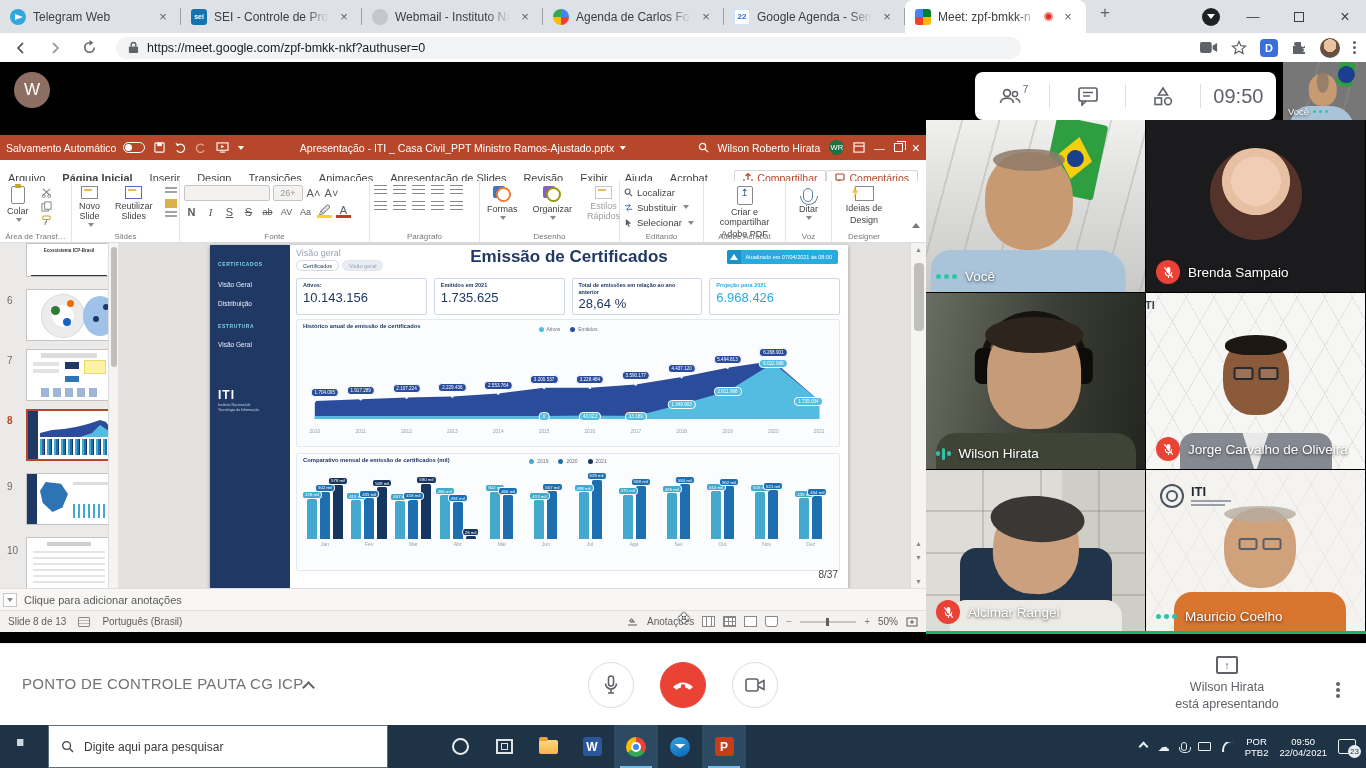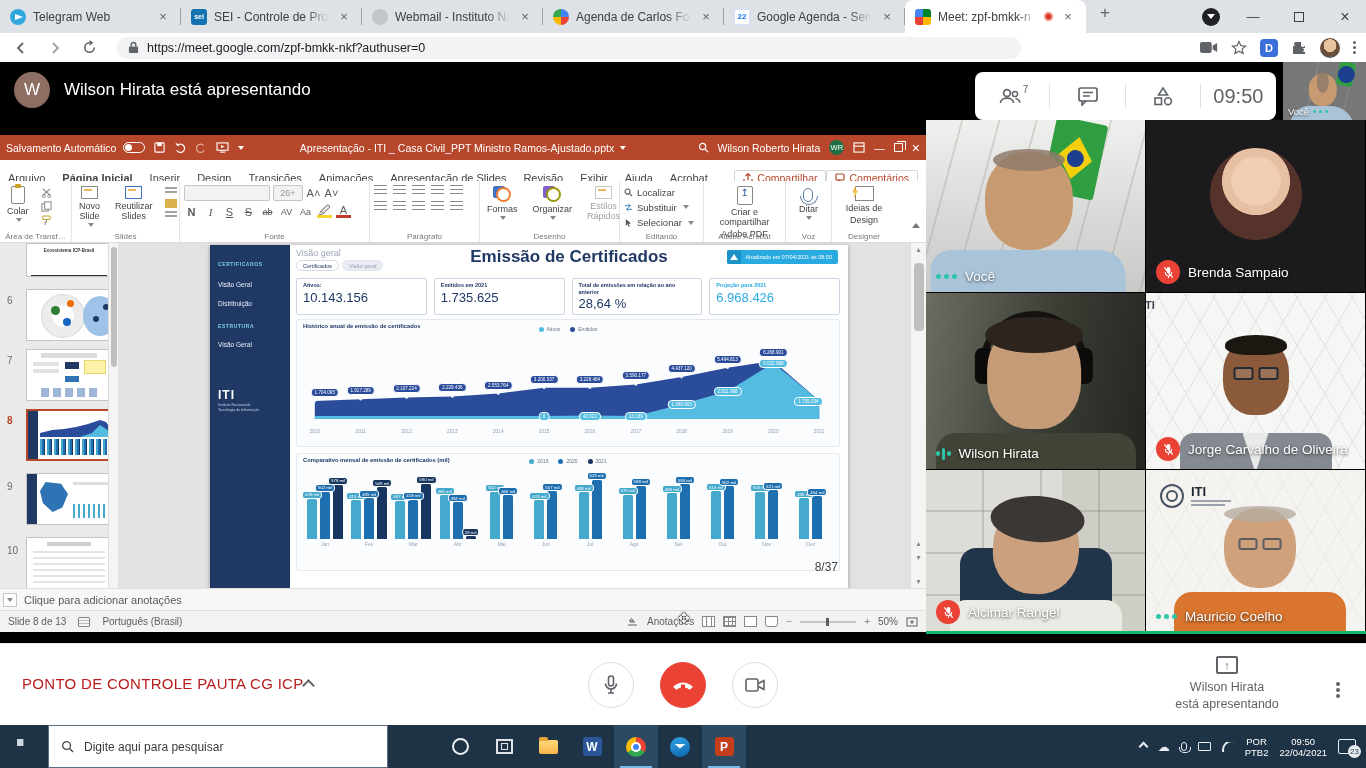--- a/index.html
+++ b/index.html
@@ -196,36 +196,36 @@
 #area-plot{position:relative;height:92px;margin-top:8px}
 .apill{position:absolute;transform:translateX(-50%);color:#fff;font-size:4.6px;padding:1px 3px;border-radius:4px;border:.5px solid #fff;white-space:nowrap;z-index:3;line-height:5px}
 #area-years{position:relative;height:8px}
 #area-years span{position:absolute;transform:translateX(-50%);font-size:4.8px;color:#94a0b4}
 #bar-plot{display:flex;margin-top:10px}
 .bgroup{width:8.333%;display:flex;flex-direction:column;align-items:center}
 .bars{height:66px;display:flex;align-items:flex-end;justify-content:center;gap:3px;width:100%}
 .bar{width:10px;border-radius:1.5px 1.5px 0 0;position:relative}
 .bpill{position:absolute;top:-8px;left:50%;transform:translateX(-50%);color:#fff;font-size:4.4px;padding:.5px 2px;border-radius:3px;border:.5px solid #fff;white-space:nowrap;line-height:5px;z-index:3}
 .mlab{font-size:5px;color:#94a0b4;margin-top:2px}
-#pagenum{position:absolute;right:10px;bottom:14px;font-size:12px;color:#444}
+#pagenum{position:absolute;right:10px;bottom:8px;font-size:10px;color:#444}
 
 #ppt-notes{position:absolute;left:0;top:453px;width:926px;height:22px;background:#f8f7f6;border-top:1px solid #e1dfdd;display:flex;align-items:center;font-size:11px;color:#595959;padding-left:24px}
 #ppt-notes .collapse{position:absolute;left:3px;top:4px;width:14px;height:14px;border:1px solid #c8c6c4;background:#fff;display:flex;align-items:center;justify-content:center}
 #ppt-status{position:absolute;left:0;top:475px;width:926px;height:22px;background:#f3f2f1;border-top:1px solid #e1dfdd;display:flex;align-items:center;font-size:10px;color:#605e5c;padding:0 8px;gap:12px}
 #ppt-status .right{margin-left:auto;display:flex;align-items:center;gap:8px}
 .vic{width:13px;height:11px;border:1px solid #8a8886;background:#fff}
 .vic.grid{background:linear-gradient(90deg,#8a8886 1px,transparent 1px) 3px 0/5px 100%,#fff}
 .zoomtrack{width:56px;height:2px;background:#c8c6c4;position:relative}
 .zoomtrack i{position:absolute;left:26px;top:-3px;width:3px;height:8px;background:#605e5c}
 .bookic{width:12px;height:10px;border:1px solid #8a8886;border-radius:1px;background:linear-gradient(180deg,transparent 2px,#bbb 2px 3px,transparent 3px 5px,#bbb 5px 6px,transparent 6px)}
 
 #cursor{position:absolute;left:678px;top:548px;color:#fff;font-size:14px;text-shadow:0 0 2px #000, 0 0 2px #000;z-index:50}
 
 #meetbar{position:absolute;left:0;top:643px;width:1366px;height:82px;background:#fff;border-top:1px solid #e8eaed}
-#mtitle{position:absolute;left:22px;top:31px;display:flex;align-items:center;font-size:15px;color:#b91c1c;letter-spacing:.3px}
+#mtitle{position:absolute;left:22px;top:31px;display:flex;align-items:flex-end;font-size:15px;color:#737373;letter-spacing:.3px}
 .chev-up{width:9px;height:9px;border-left:2px solid #5f6368;border-top:2px solid #5f6368;transform:rotate(45deg);margin-top:4px}
 #callbtns{position:absolute;left:50%;top:18px;transform:translateX(-50%);display:flex;gap:26px}
 .cbtn{width:46px;height:46px;border-radius:50%;display:flex;align-items:center;justify-content:center;border:1px solid #dadce0;background:#fff}
 .cbtn.red{background:#ea4335;border-color:#ea4335}
 #presinfo{position:absolute;right:64px;top:12px;width:150px;text-align:center;color:#5f6368;font-size:12.5px;line-height:17px}
 .presic{width:22px;height:18px;border:2px solid #5f6368;border-radius:2px;margin:0 auto 5px;display:flex;align-items:center;justify-content:center;font-size:11px;color:#5f6368}
 #mmore{position:absolute;right:26px;top:36px}
 #mmore i{display:block;width:4px;height:4px;border-radius:50%;background:#5f6368;margin:2px 0}
 
 #taskbar{position:absolute;left:0;top:725px;width:1366px;height:43px;background:#1e3345;display:flex;align-items:center}
@@ -356,21 +356,20 @@
           <i></i>
           <i></i>
           <i></i>
         </span>
     </div>
   </div>
 
   <div id="stage">
     <div id="banner">
       <span class="bav">W</span>
-      <span class="btxt">Wilson Hirata está apresentando</span>
     </div>
 
     <div id="meetpill">
       <div class="pillsec">
         <svg width="24" height="20" viewBox="0 0 24 20">
             <circle cx="9" cy="7" r="3.4" fill="none" stroke="#5f6368" stroke-width="1.7"></circle>
             <path d="M2.5 17c0-3.2 3.2-4.8 6.5-4.8s6.5 1.6 6.5 4.8" fill="none" stroke="#5f6368" stroke-width="1.7"></path>
             <circle cx="17" cy="8" r="2.6" fill="none" stroke="#5f6368" stroke-width="1.5"></circle>
             <path d="M17.5 12.6c2.4.4 4.3 1.8 4.3 4.2" fill="none" stroke="#5f6368" stroke-width="1.5"></path>
           </svg>

